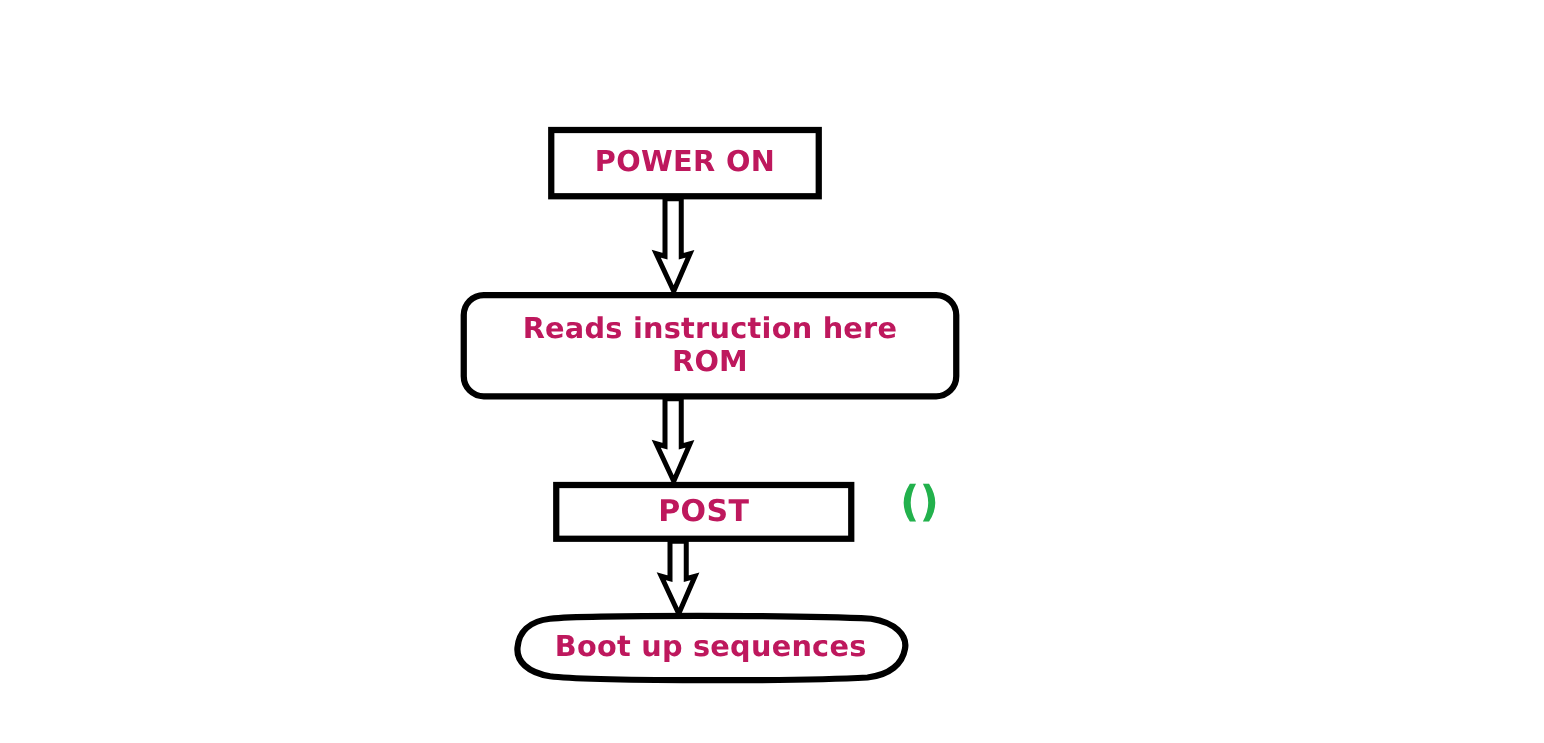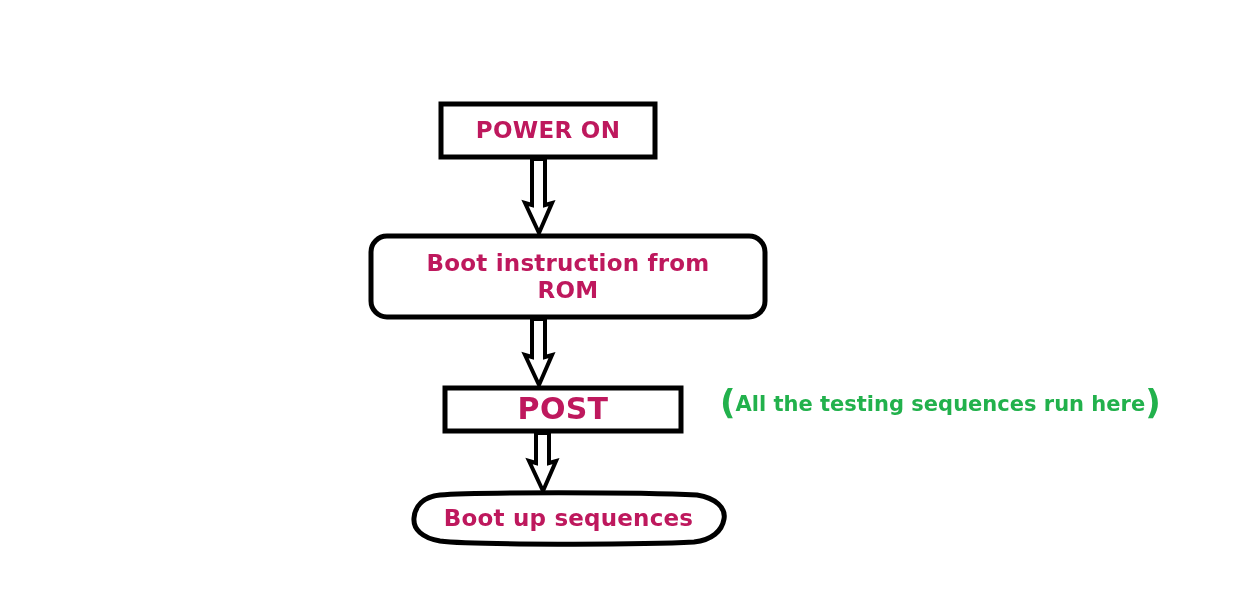--- a/index.html
+++ b/index.html
@@ -37,21 +37,21 @@
   #label-power-on {
     left: 441px; top: 104px; width: 214px; height: 53px;
     font-size: 23px; letter-spacing: 0.3px;
   }
   #label-reads-rom {
     left: 371px; top: 236px; width: 394px; height: 81px;
     font-size: 23px; letter-spacing: 0.2px;
   }
   #label-post {
     left: 445px; top: 388px; width: 236px; height: 43px;
-    font-size: 30px; letter-spacing: 0.3px;
+    font-size: 24px; letter-spacing: 0.3px;
   }
   #label-boot-up {
     left: 413px; top: 494px; width: 311px; height: 48px;
     font-size: 23px; letter-spacing: 0.2px;
   }
   #annotation-post {
     position: absolute;
     left: 720px;
     top: 390px;
     color: #22b14c;
@@ -92,24 +92,23 @@
            C 470 492 640 492 697 495
            C 716 498 726 508 724 519
            C 722 531 712 540 694 542
            C 640 545 470 545 440 541
            C 422 538 413 529 414 518
            C 415 506 423 497 440 495 Z" fill="#ffffff" stroke="#000000" stroke-width="5" stroke-linejoin="round"></path>
 </svg>
 
 <div class="node-label" id="label-power-on">POWER ON</div>
 
-<div class="node-label" id="label-reads-rom">Boot instruction from
+<div class="node-label" id="label-reads-rom">Reads instruction here
 ROM</div>
 
 <div class="node-label" id="label-post">POST</div>
 
 <div class="node-label" id="label-boot-up">Boot up sequences</div>
 
 <div id="annotation-post">
   <span class="paren">(</span>
-    <span>All the testing sequences run here</span>
     <span class="paren">)</span>
 </div>
 
 </body></html>

